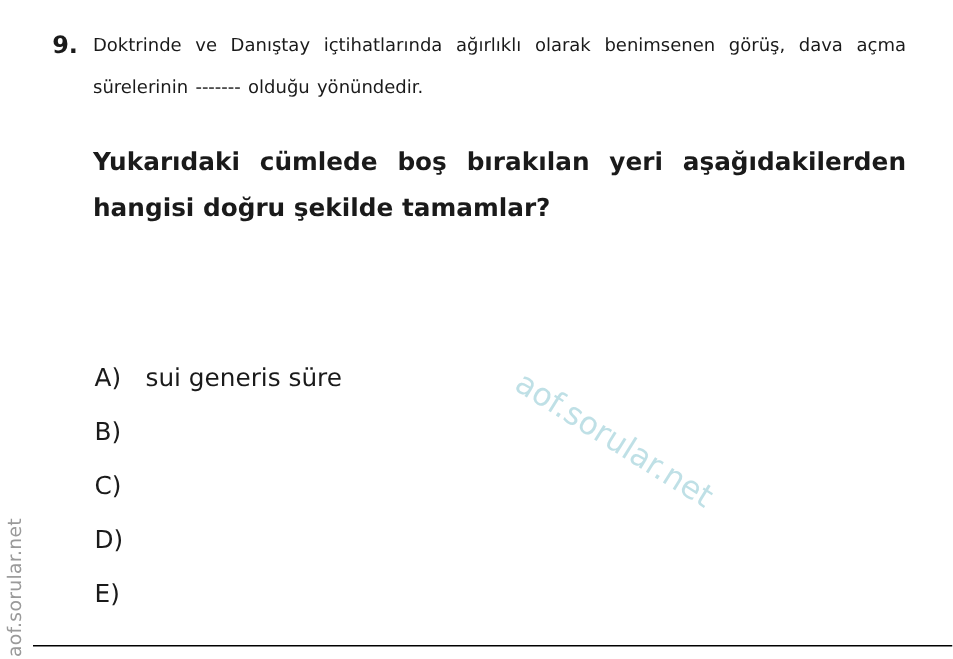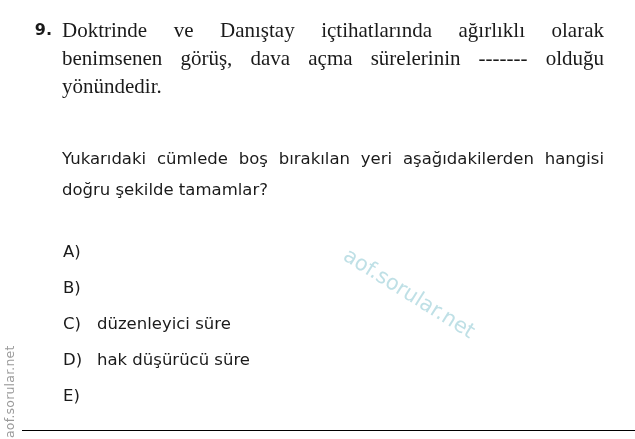--- a/index.html
+++ b/index.html
@@ -72,33 +72,32 @@
     text-align: right;
     padding-right: 10px;
     line-height: 28px;
   }
 
   .q-body {
     flex: 1 1 auto;
   }
 
   .q-text {
-    font-size: 21px;
+    font-size: 12px;
     line-height: 28px;
     text-align: justify;
     text-align-last: left;
     width: 542px;
     word-spacing: 1px;
-    font-family: Liberation Serif, serif;
   }
 
   .q-prompt {
-    margin-top: 43px;
+    margin-top: 20px;
     font-size: 16.5px;
-    font-weight: normal;
+    font-weight: bold;
     line-height: 31px;
     width: 542px;
     text-align: justify;
     text-align-last: left;
   }
 
   .choices {
     position: absolute;
     left: 63px;
     top: 242px;
@@ -145,31 +144,30 @@
       <div class="q-body">
         <div class="q-text">Doktrinde ve Danıştay içtihatlarında ağırlıklı olarak benimsenen görüş, dava açma sürelerinin ------- olduğu yönündedir.</div>
         <div class="q-prompt">Yukarıdaki cümlede boş bırakılan yeri aşağıdakilerden hangisi doğru şekilde tamamlar?</div>
       </div>
     </div>
   </div>
 
   <div class="choices">
     <div class="choice">
       <span class="choice-letter">A)</span>
+      <span class="choice-text">sui generis süre</span>
     </div>
     <div class="choice">
       <span class="choice-letter">B)</span>
     </div>
     <div class="choice">
       <span class="choice-letter">C)</span>
-      <span class="choice-text">düzenleyici süre</span>
     </div>
     <div class="choice">
       <span class="choice-letter">D)</span>
-      <span class="choice-text">hak düşürücü süre</span>
     </div>
     <div class="choice">
       <span class="choice-letter">E)</span>
     </div>
   </div>
 
   <div class="bottom-rule"></div>
 
 </div>
 

